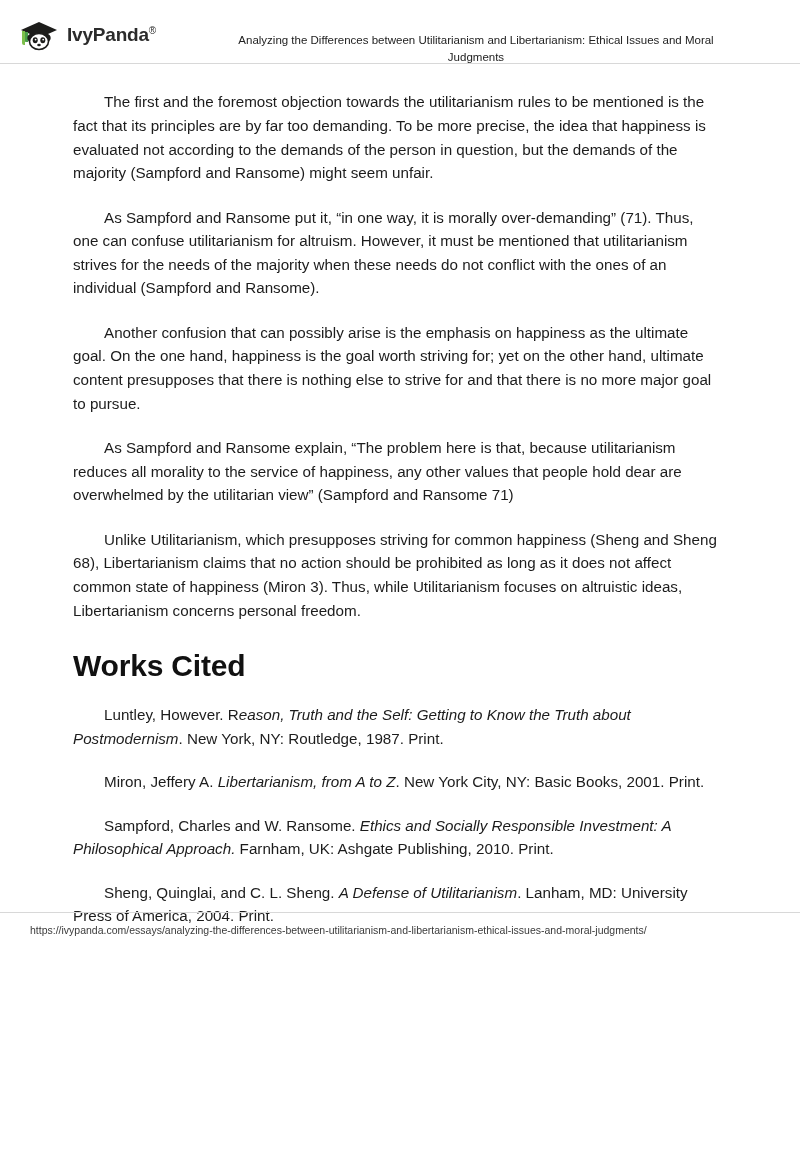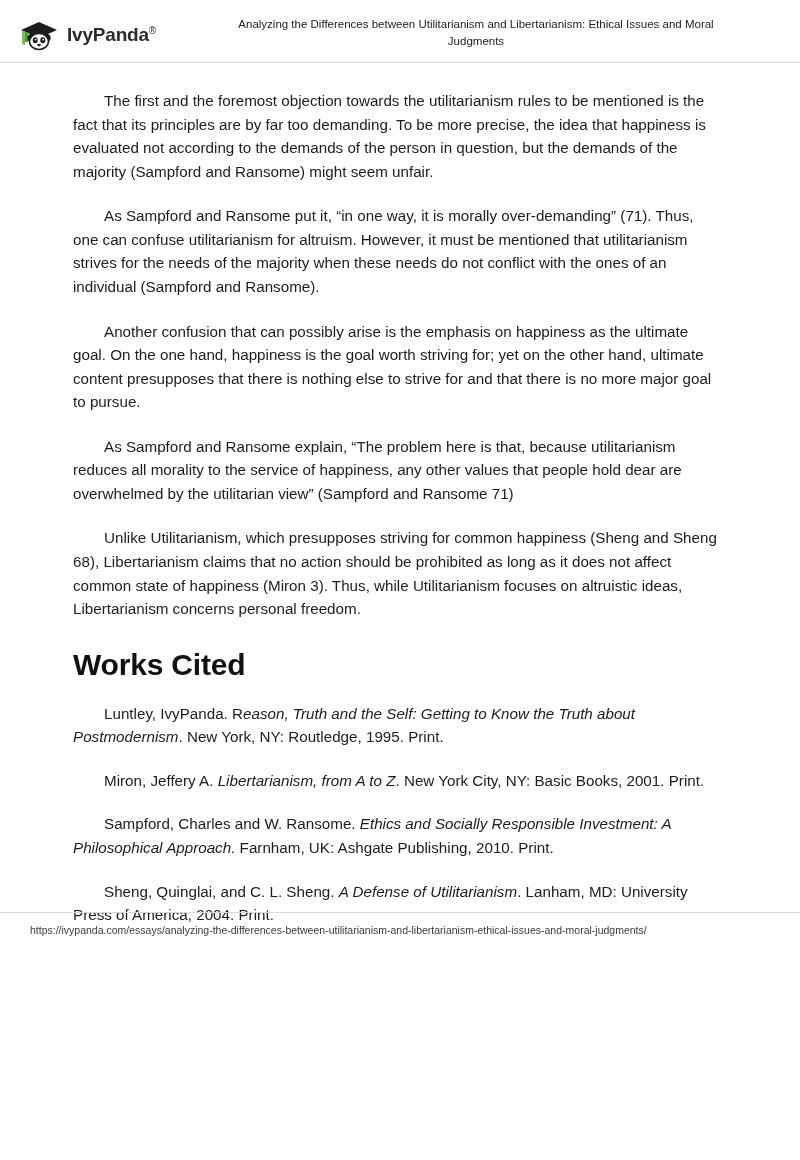--- a/index.html
+++ b/index.html
@@ -57,21 +57,21 @@
     font-weight: normal;
   }
   .doc-title {
     flex: 1 1 auto;
     text-align: center;
     font-size: 11.5px;
     line-height: 1.5;
     color: #222;
     padding: 2px 0 0 26px;
     max-width: 560px;
-    margin: 0 auto;
+    margin: 16px auto;
   }
   
   .content {
     flex: 1 1 auto;
     padding: 22px 78px 0 73px;
   }
   p.para {
     margin: 4px 0 21px 0;
     font-size: 15.2px;
     line-height: 1.55;
@@ -141,21 +141,21 @@
   <div class="content">
 
     <p class="para">The first and the foremost objection towards the utilitarianism rules to be mentioned is the fact that its principles are by far too demanding. To be more precise, the idea that happiness is evaluated not according to the demands of the person in question, but the demands of the majority (Sampford and Ransome) might seem unfair.</p>
     <p class="para">As Sampford and Ransome put it, “in one way, it is morally over-demanding” (71). Thus, one can confuse utilitarianism for altruism. However, it must be mentioned that utilitarianism strives for the needs of the majority when these needs do not conflict with the ones of an individual (Sampford and Ransome).</p>
     <p class="para">Another confusion that can possibly arise is the emphasis on happiness as the ultimate goal. On the one hand, happiness is the goal worth striving for; yet on the other hand, ultimate content presupposes that there is nothing else to strive for and that there is no more major goal to pursue.</p>
     <p class="para">As Sampford and Ransome explain, “The problem here is that, because utilitarianism reduces all morality to the service of happiness, any other values that people hold dear are overwhelmed by the utilitarian view” (Sampford and Ransome 71)</p>
     <p class="para">Unlike Utilitarianism, which presupposes striving for common happiness (Sheng and Sheng 68), Libertarianism claims that no action should be prohibited as long as it does not affect common state of happiness (Miron 3). Thus, while Utilitarianism focuses on altruistic ideas, Libertarianism concerns personal freedom.</p>
 
     <h2 class="works-cited">Works Cited</h2>
 
-    <p class="citation"><span>Luntley, IvyPanda. R</span><span class="ital">eason, Truth and the Self: Getting to Know the Truth about Postmodernism</span><span>. New York, NY: Routledge, 1995. Print.</span></p>
+    <p class="citation"><span>Luntley, However. R</span><span class="ital">eason, Truth and the Self: Getting to Know the Truth about Postmodernism</span><span>. New York, NY: Routledge, 1987. Print.</span></p>
 
     <p class="citation"><span>Miron, Jeffery A. </span><span class="ital">Libertarianism, from A to Z</span><span>. New York City, NY: Basic Books, 2001. Print.</span></p>
 
     <p class="citation"><span>Sampford, Charles and W. Ransome. </span><span class="ital">Ethics and Socially Responsible Investment: A Philosophical Approach.</span><span> Farnham, UK: Ashgate Publishing, 2010. Print.</span></p>
 
     <p class="citation"><span>Sheng, Quinglai, and C. L. Sheng. </span><span class="ital">A Defense of Utilitarianism</span><span>. Lanham, MD: University Press of America, 2004. Print.</span></p>
 
   </div>
 
   <div class="footer">

